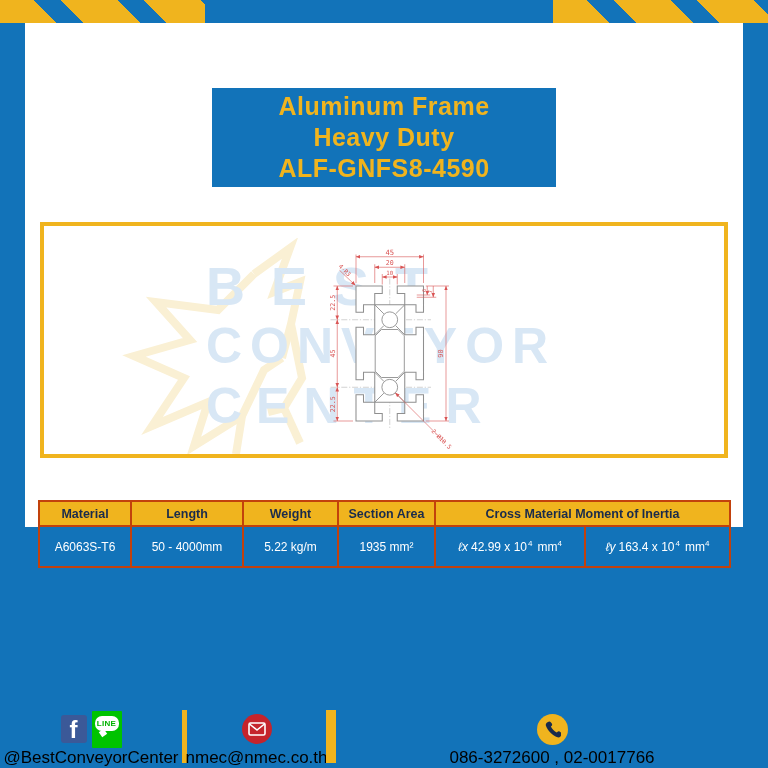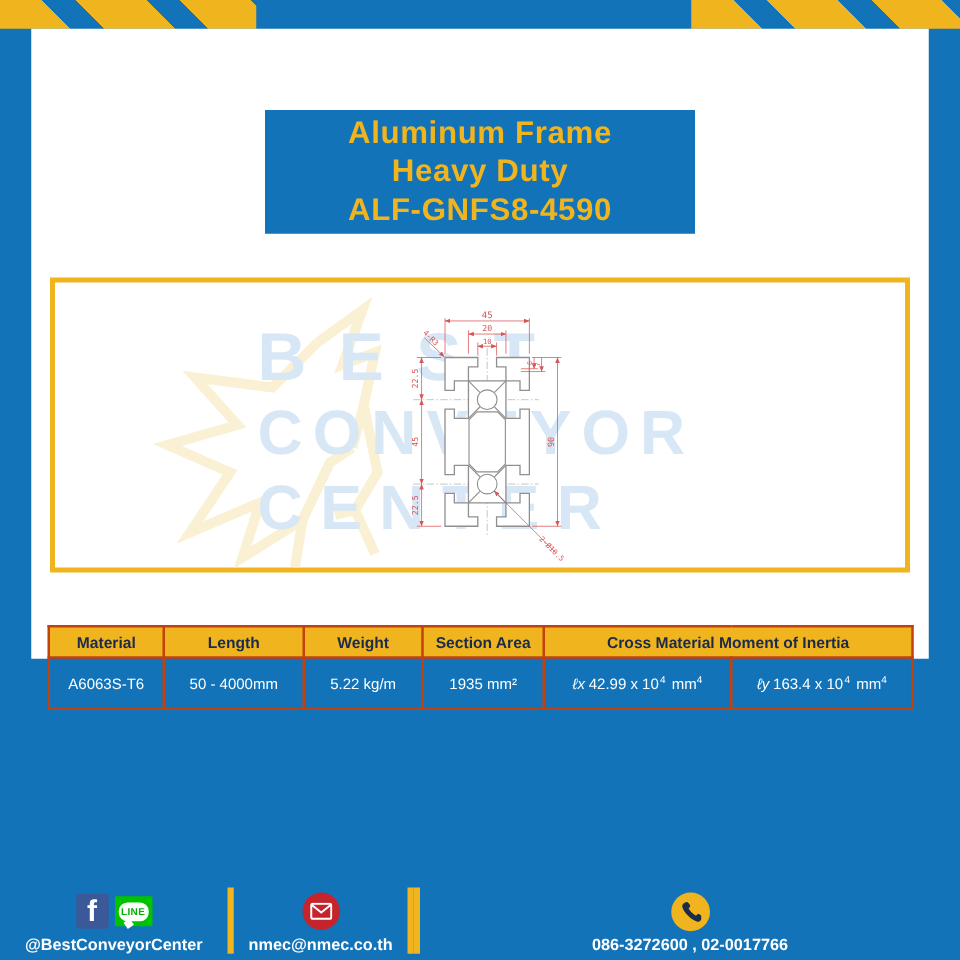--- a/index.html
+++ b/index.html
@@ -40,26 +40,26 @@
   .spec-table sup { font-size:8px; }
   .it { font-style:italic; margin-right:3px; }
   .val { margin-right:1px; }
   .unit { margin-left:5px; }
 
   
   .footer { position:absolute; left:0; bottom:0; width:768px; height:63px; background:#1273B9;
             display:flex; align-items:stretch; }
   .f-sec { display:flex; flex-direction:column; align-items:center; justify-content:flex-start; padding-top:8px; }
   .f-sec .icons { display:flex; align-items:center; gap:5px; height:32px; }
-  .f-label { color:#ffffff; font-weight:700; font-size:13px; margin-top:3px; white-space:nowrap; }
+  .f-label { color:#000000; font-weight:400; font-size:17px; margin-top:3px; white-space:nowrap; }
   .f-div { width:5px; background:#F0B41E; margin:5px 0 5px 0; }
   .s1 { width:182px; } .s2 { width:139px; } .s3 { width:239px; } .s4 { flex:1; }
   .fb-icon { width:26px; height:28px; background:#3B5998; border-radius:3px; color:#fff;
              font-weight:800; font-size:24px; line-height:30px; text-align:center; overflow:hidden; }
-  .line-icon { position:relative; width:30px; height:24px; background:#00C300; border-radius:1px;text-decoration:underline; }
+  .line-icon { position:relative; width:30px; height:37px; background:#00C300; border-radius:1px;text-decoration:underline; }
   .line-bubble { position:absolute; left:3px; top:5px; width:24px; height:15px; background:#fff;
                  border-radius:7px; color:#00B300; font-size:8px; font-weight:800; text-align:center;
                  line-height:15px; letter-spacing:0.3px; }
   .line-tail { position:absolute; left:8px; top:19px; width:6px; height:6px; background:#fff;
                transform:rotate(55deg); }
   .circle-icon { border-radius:50%; display:flex; align-items:center; justify-content:center; }
   .mail-icon { width:30px; height:30px; background:#C5242C; }
   .globe-icon { width:33px; height:33px; background:#2EA7E0; }
   .phone-icon { width:31px; height:31px; background:#F0B41E; }
 </style>

